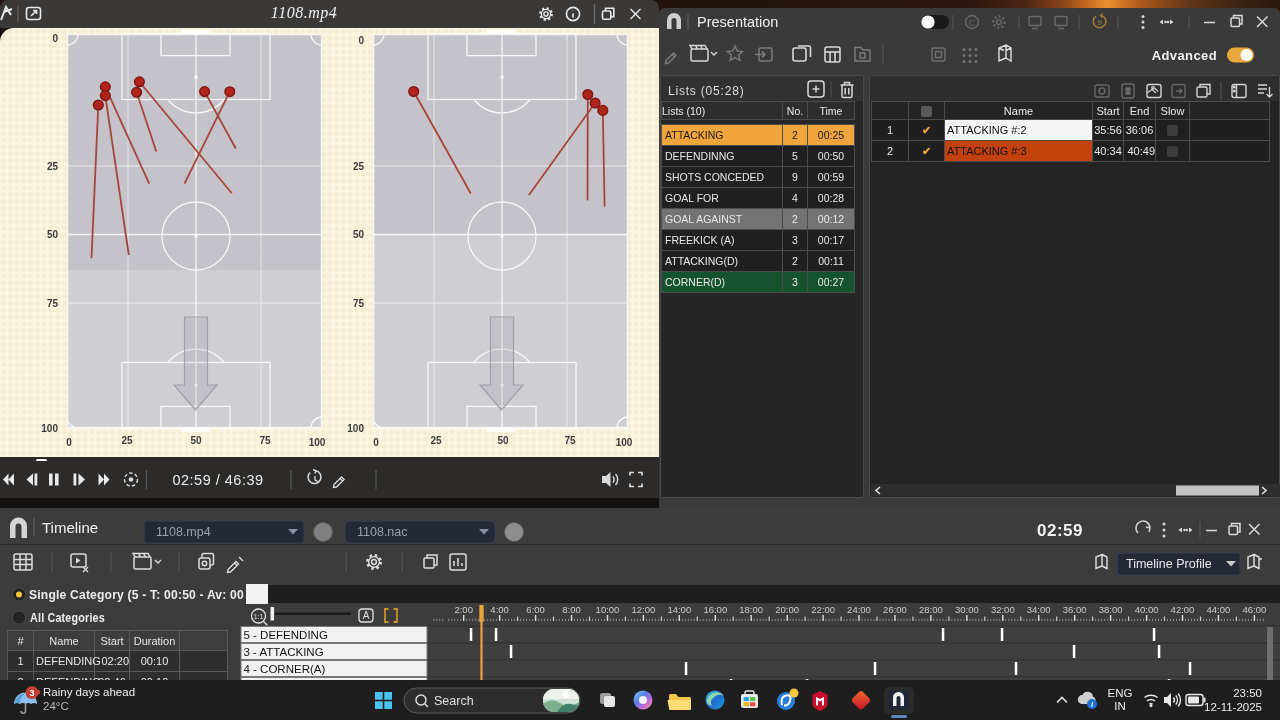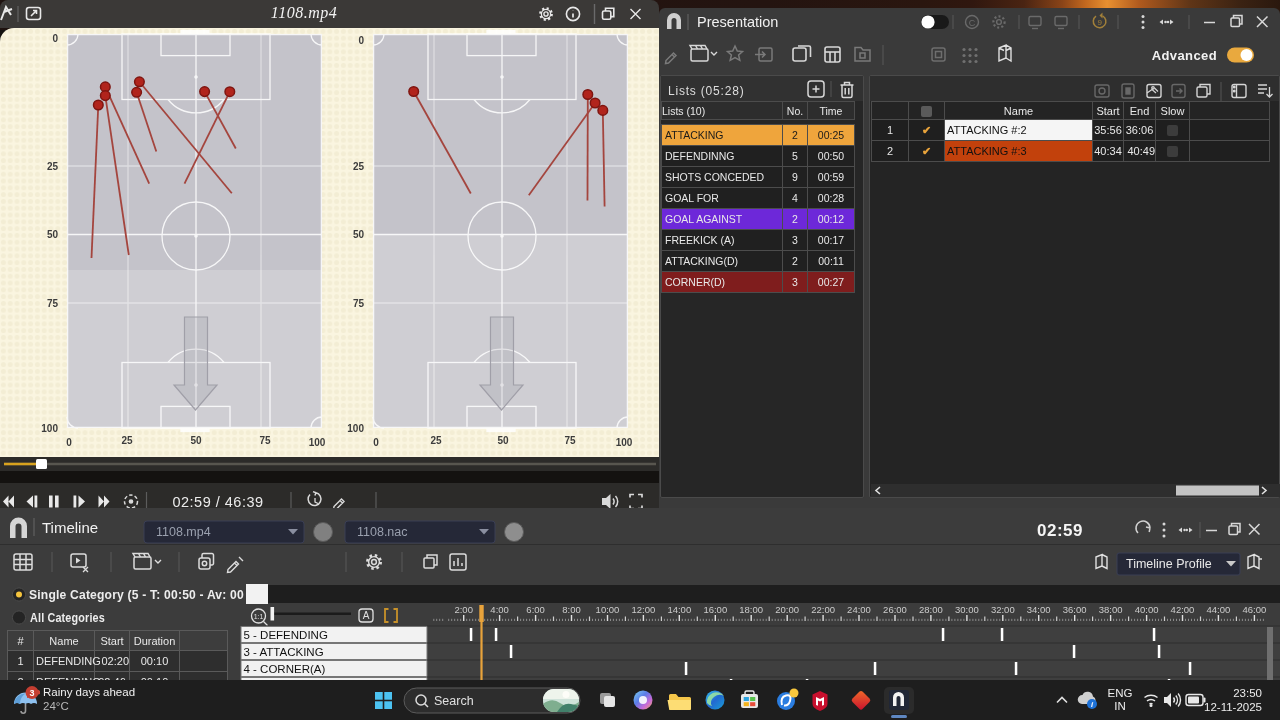--- a/index.html
+++ b/index.html
@@ -8,21 +8,21 @@
   #screen { position:relative; width:1280px; height:720px;padding-left:40px; }
   
   #wall { left:0; top:0; width:1280px; height:30px;
     background:linear-gradient(90deg,#1f1310 0%,#241410 60%,#2a160f 72%,#30170f 76%,#4a2412 80%,#8a4418 83%,#c2681f 84.8%,#e89030 86.5%,#b05a1e 89%,#5f3517 93%,#3a2212 97%,#2a180e 100%); }
   
   #videoWin { left:0; top:0; width:659px; height:508px; }
   #vTitle { left:0; top:0; width:659px; height:28px; background:#3b3937; border-radius:8px 8px 0 0; }
   #vTitleTxt { width:608px; text-align:center; top:4px; color:#f2f2f2; font-size:16px; font-style:italic; font-family:"Liberation Serif", serif; letter-spacing:.5px; }
   #vContent { left:0; top:28px; width:659px; height:429px; background:#15130f; border-radius:14px 0 0 0; overflow:hidden; }
   #vSeek { left:0; top:457px; width:659px; height:14px; background:#2c2b29; }
-  #vCtrl { left:0; top:483px; width:659px; height:37px; background:#2c2b29; }
+  #vCtrl { left:0; top:461px; width:659px; height:37px; background:#2c2b29; }
   
   #presWin { left:659px; top:8px; width:621px; height:500px; background:#3a3a3a; border-radius:6px 6px 0 0; }
   
   #tlWin { left:0; top:508px; width:1280px; height:172px; background:#3c3c3c; }
   
   #taskbar { left:0; top:680px; width:1280px; height:40px; background:#1d1d1d; }
   .icon { position:absolute; }
   svg { display:block; }
   .txt { position:absolute; white-space:nowrap; }
   .lc { border:1px solid #4c4c4c; padding-left:3px; overflow:hidden; }
@@ -345,36 +345,36 @@
         <tr style="height:21px;background:#202020;">
               <td class="lc">SHOTS CONCEDED</td>
               <td class="ln">9</td>
               <td class="lt">00:59</td>
             </tr>
         <tr style="height:21px;background:#202020;">
               <td class="lc">GOAL FOR</td>
               <td class="ln">4</td>
               <td class="lt">00:28</td>
             </tr>
-        <tr style="height:21px;background:#6d28d9;">
+        <tr style="height:21px;background:#737373;">
               <td class="lc">GOAL AGAINST</td>
               <td class="ln">2</td>
               <td class="lt">00:12</td>
             </tr>
         <tr style="height:21px;background:#202020;">
               <td class="lc">FREEKICK (A)</td>
               <td class="ln">3</td>
               <td class="lt">00:17</td>
             </tr>
         <tr style="height:21px;background:#202020;">
               <td class="lc">ATTACKING(D)</td>
               <td class="ln">2</td>
               <td class="lt">00:11</td>
             </tr>
-        <tr style="height:21px;background:#7f1d1d;margin-left:8px;">
+        <tr style="height:21px;background:#14532d;margin-left:8px;">
               <td class="lc">CORNER(D)</td>
               <td class="ln">3</td>
               <td class="lt">00:27</td>
             </tr>
       </tbody>
         </table>
     </div>
 
     <div class="abs" style="left:210px;top:67px;width:411px;height:423px;background:#242424;border:1px solid #4a4a4a;border-radius:2px;">
       <div class="abs" style="left:0;top:0;width:409px;height:25px;background:#2e2e2e;"></div>

